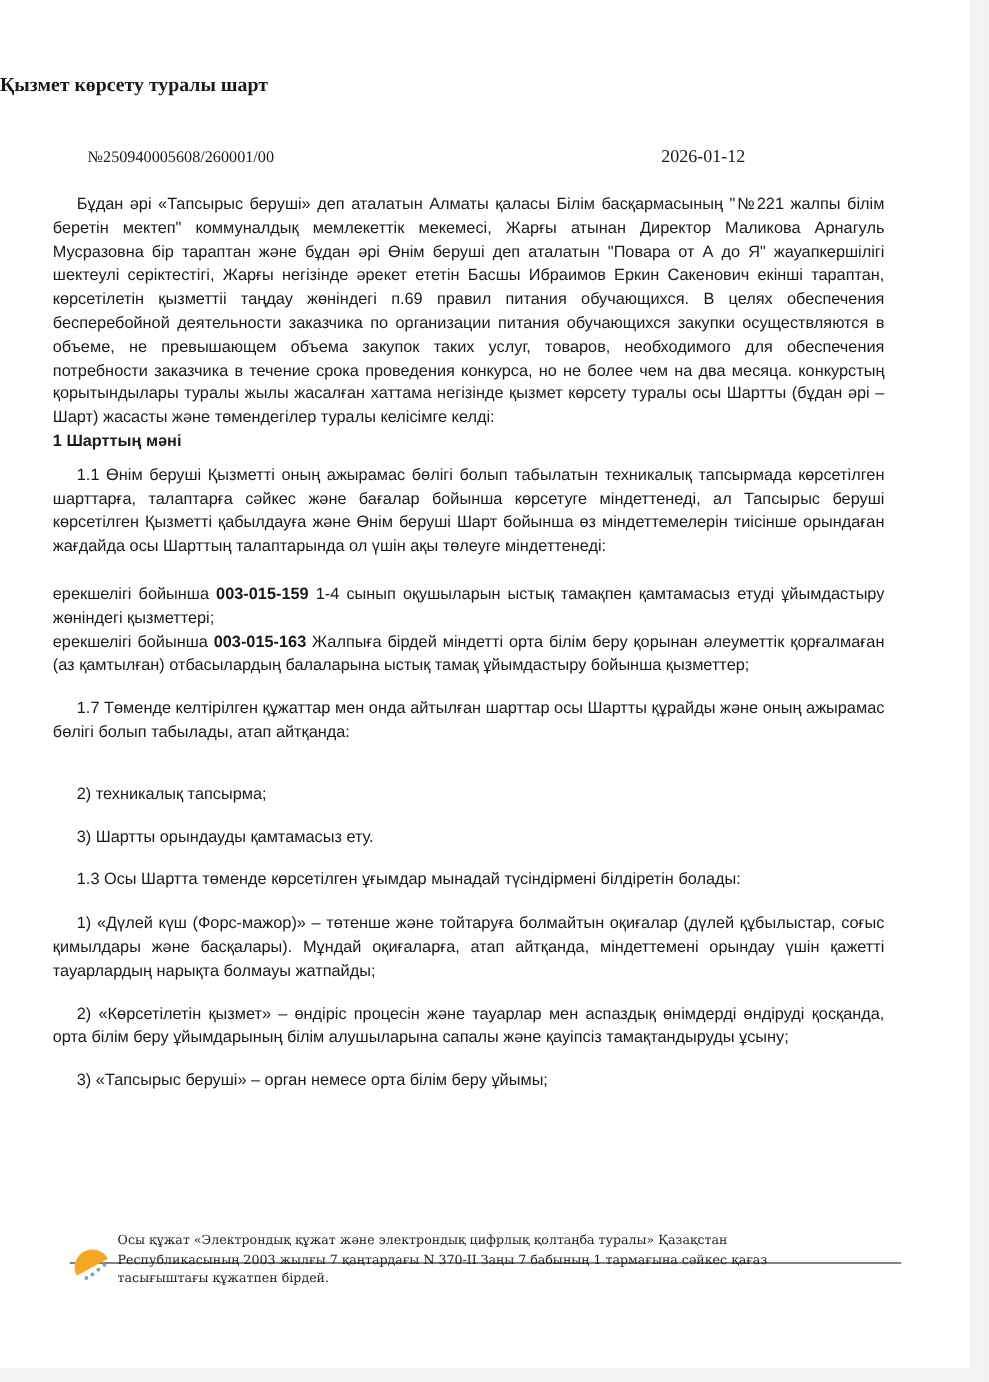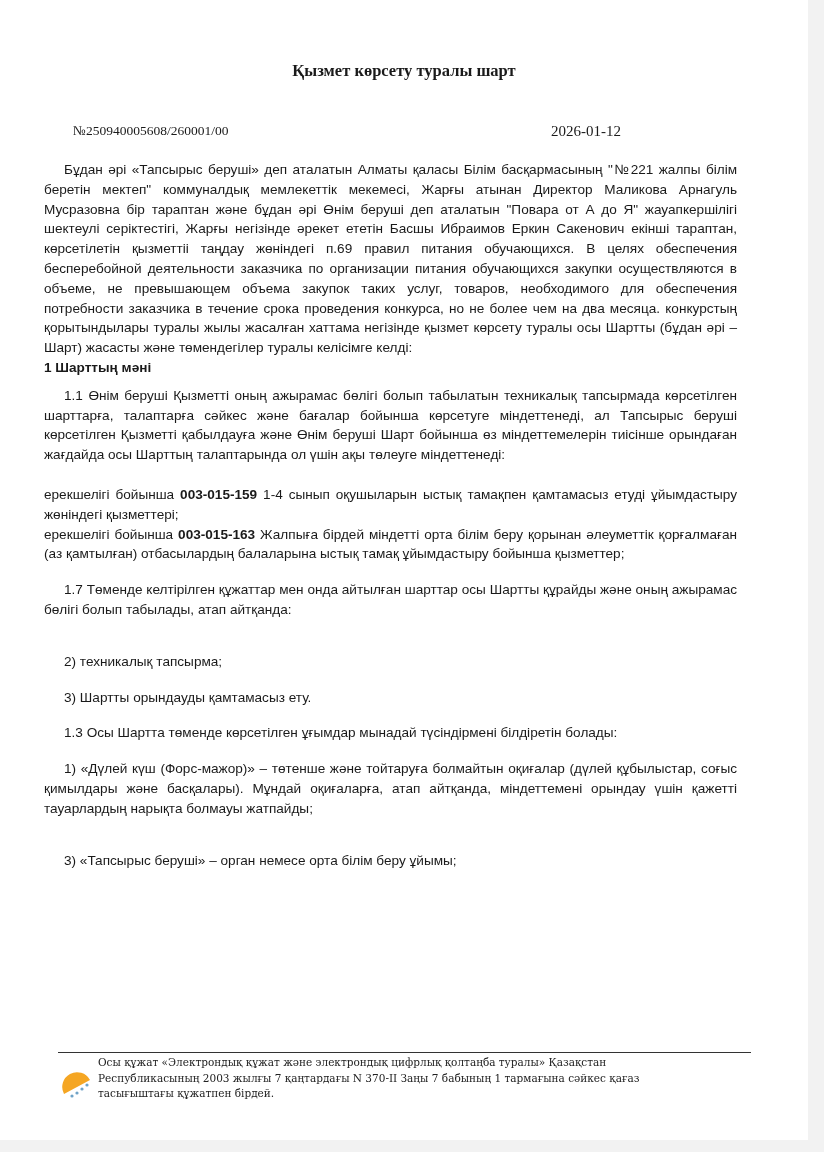--- a/index.html
+++ b/index.html
@@ -10,21 +10,21 @@
     color: #1a1a1a;
   }
   .page {
     position: absolute; left: 0; top: 0;
     width: 808px; height: 1140px;
     background: #ffffff;
     overflow: hidden;
   }
   .title {
     position: absolute; top: 61px; left: 0; width: 808px;
-    text-align: center; font-weight: bold; font-size: 16.5px;
+    font-weight: bold; font-size: 16.5px;
     font-family: "Liberation Serif", serif;
   }
   .meta-number {
     position: absolute; top: 123px; left: 73px;
     font-size: 13.5px; font-family: "Liberation Serif", serif;
   }
   .meta-date {
     position: absolute; top: 123px; left: 551px;
     font-size: 15px; font-family: Liberation Serif, serif;
   }
@@ -37,22 +37,22 @@
   .p { margin: 0; }
   .indent { text-indent: 20px; }
   .sec-head { text-align: left; font-weight: bold; margin: 0; }
   .gap { height: 16px; }
   b { font-weight: bold; }
   .footer-line {
     position: absolute; left: 58px; top: 1052px; width: 693px;
     border-top: 1px solid #333;
   }
   .footer {
-    position: absolute; left: 60px; top: 1055px; width: 620px;
-    display: flex; align-items: flex-end;
+    position: absolute; left: 60px; top: 1027px; width: 620px;
+    display: flex; align-items: center;
   }
   .footer-logo { width: 34px; height: 34px; margin-top: 8px; flex: 0 0 34px; }
   .footer-text {
     margin-left: 4px;
     font-family: "DejaVu Serif", serif; font-size: 10.5px; line-height: 15.5px;
     color: #222;
   }
   .overlap-line {
     position: absolute; left: 58px; top: 1046px; width: 693px;
     font-family: "Liberation Serif", serif; font-size: 13.6px; line-height: 19.8px;
@@ -80,20 +80,21 @@
     <div class="gap"></div>
     <div class="gap"></div>
     <p class="p indent">2) техникалық тапсырма;</p>
     <div class="gap"></div>
     <p class="p indent">3) Шартты орындауды қамтамасыз ету.</p>
     <div class="gap"></div>
     <p class="p indent">1.3 Осы Шартта төменде көрсетілген ұғымдар мынадай түсіндірмені білдіретін болады:</p>
     <div class="gap"></div>
     <p class="p indent">1) «Дүлей күш (Форс-мажор)» – төтенше және тойтаруға болмайтын оқиғалар (дүлей құбылыстар, соғыс қимылдары және басқалары). Мұндай оқиғаларға, атап айтқанда, міндеттемені орындау үшін қажетті тауарлардың нарықта болмауы жатпайды;</p>
     <div class="gap"></div>
+    <p class="p indent">2) «Көрсетілетін қызмет» – өндіріс процесін және тауарлар мен аспаздық өнімдерді өндіруді қосқанда, орта білім беру ұйымдарының білім алушыларына сапалы және қауіпсіз тамақтандыруды ұсыну;</p>
     <div class="gap"></div>
     <p class="p indent">3) «Тапсырыс беруші» – орган немесе орта білім беру ұйымы;</p>
   </div>
 
   <div class="footer-line"></div>
 
   <div class="footer">
     <svg class="footer-logo" viewBox="0 0 34 34">
       <path d="M4 26 A14 14 0 1 1 30 12 L4 26 Z" fill="#f5a623"></path>
       <circle cx="12" cy="28" r="1.6" fill="#6fa3c7"></circle>

